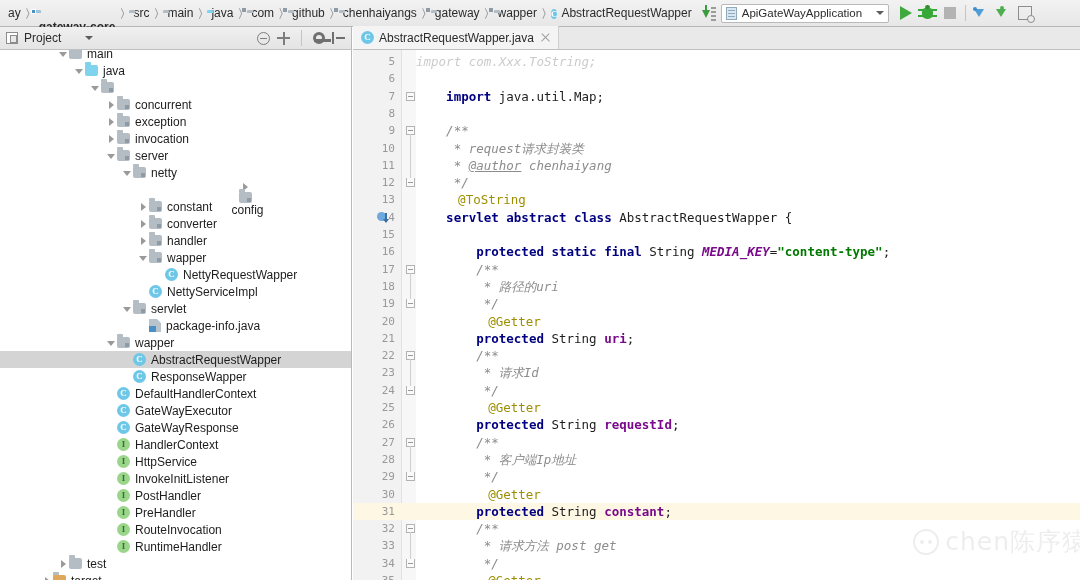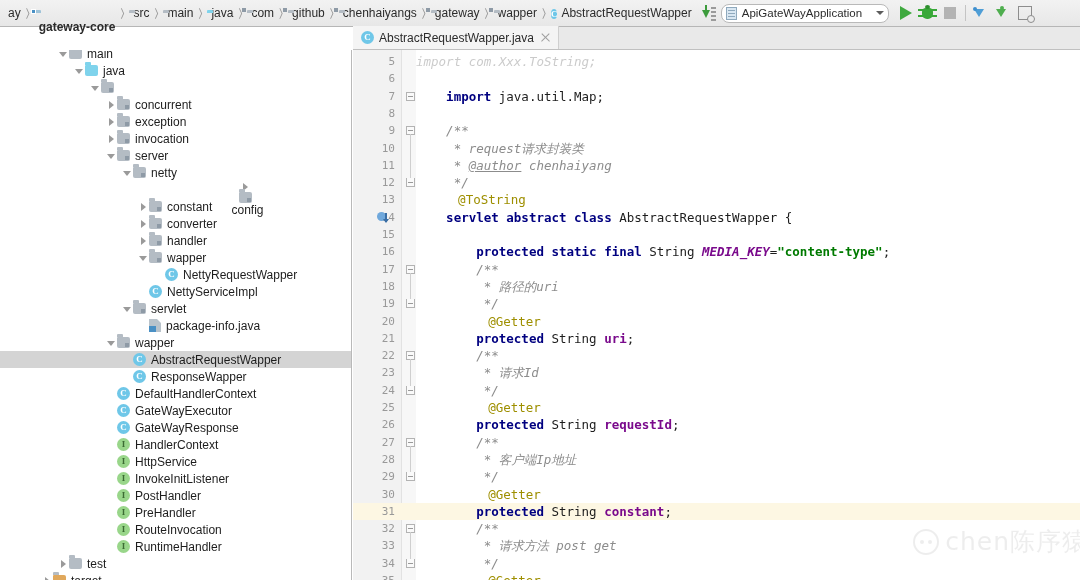--- a/index.html
+++ b/index.html
@@ -37,21 +37,21 @@
        line-height:13px;text-align:center;font-weight:bold;font-family:"Liberation Serif",serif;}
 
   .dl-icon{width:14px;height:15px;position:relative;margin:0 5px 0 8px;}
   .dl-icon .arw{position:absolute;left:0;top:0;width:0;height:0;border-left:4px solid transparent;
       border-right:4px solid transparent;border-top:8px solid #3c9b3c;}
   .dl-icon .stem{position:absolute;left:3px;top:-1px;width:2px;height:6px;background:#3c9b3c;}
   .dl-icon .bars{position:absolute;right:0;top:1px;width:5px;height:12px;}
   .dl-icon .bars i{display:block;height:2px;background:#9b9b9b;margin-bottom:2px;}
 
   .runcfg{
-    height:19px;min-width:168px;background:#fff;border:1px solid #b9b9b9;border-radius:8px;
+    height:19px;min-width:168px;background:#fff;border:1px solid #b9b9b9;border-radius:2px;
     display:flex;align-items:center;padding:0 4px;box-sizing:border-box;margin-right:6px;
   }
   .runcfg .doc{width:11px;height:13px;background:#d9e7f2;border:1px solid #8fa9bd;box-sizing:border-box;position:relative;}
   .runcfg .doc:after{content:"";position:absolute;left:1px;top:2px;right:1px;height:1px;background:#8fa9bd;
       box-shadow:0 3px 0 #8fa9bd,0 6px 0 #8fa9bd;}
   .runcfg .name{font-size:11.5px;color:#2b2b2b;margin-left:5px;}
   .runcfg .caret{margin-left:auto;width:0;height:0;border-left:4px solid transparent;
       border-right:4px solid transparent;border-top:4px solid #5c5c5c;}
 
   .tbtn{width:22px;height:22px;display:flex;align-items:center;justify-content:center;}
@@ -280,20 +280,32 @@
         <div class="vcsic cmt">
           <div class="v"></div>
           <div class="dot"></div>
         </div>
       </div>
     <div class="tbtn">
         <div class="hist"></div>
       </div>
   </div>
 
+  <div class="panelhdr">
+    <div class="prjicon"></div>
+    <span class="ttl">Project</span>
+    <div class="caret"></div>
+    <div class="hdr-actions">
+      <div class="collapse-i"></div>
+      <div class="locate-i"></div>
+      <div class="tbsep"></div>
+      <div class="gear-i"></div>
+      <div class="hide-i"></div>
+    </div>
+  </div>
 
   <div class="tabbar">
     <div class="tab">
       <div class="cls">C</div>
       <span class="tlabel">AbstractRequestWapper.java</span>
       <div class="tclose"></div>
     </div>
   </div>
 
   <div class="tree">

